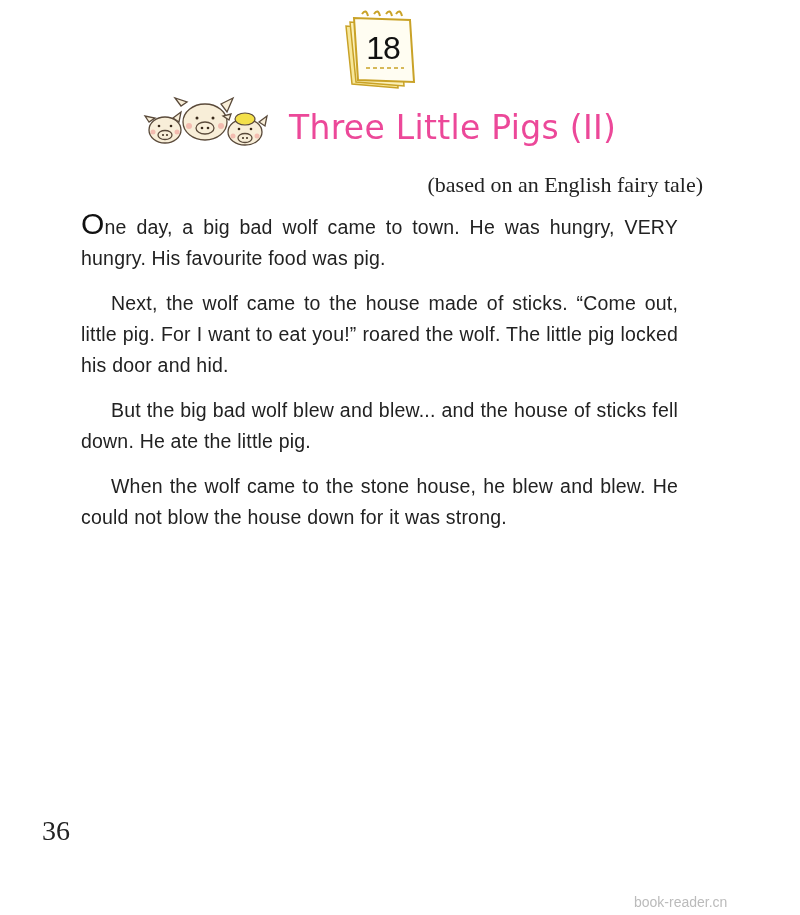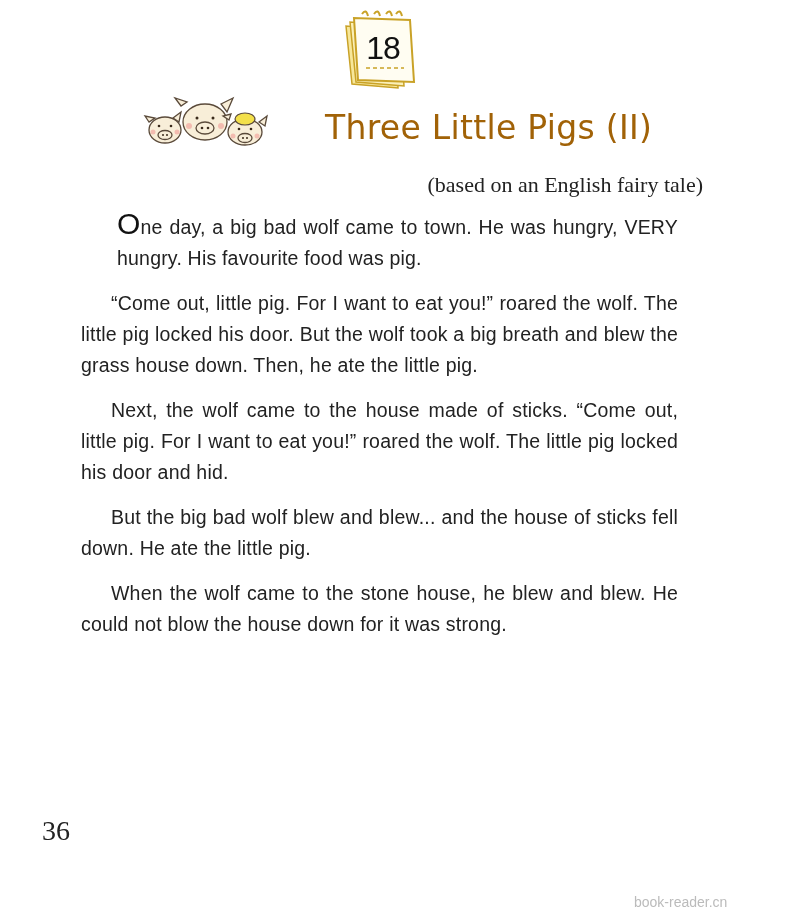--- a/index.html
+++ b/index.html
@@ -6,30 +6,30 @@
   body { width: 800px; height: 915px; position: relative; overflow: hidden; }
   .page { position: absolute; left: 0; top: 0; width: 800px; height: 915px; background: #fff; padding-left: 25px; }
 
   .calendar { position: absolute; left: 338px; top: 4px; width: 84px; height: 86px; }
   .cal-num { position: absolute; left: 20px; top: 26px; width: 50px; text-align: center;
     font-family: "Liberation Sans", sans-serif; font-size: 32px; color: #111; letter-spacing: -1px; }
 
   .pigs { position: absolute; left: 143px; top: 96px; width: 130px; height: 56px; }
 
   .title { position: absolute; left: 289px; top: 108px;
-    font-family: "DejaVu Sans", sans-serif; font-size: 33px; color: #a16207; letter-spacing: 0.3px; white-space: nowrap; margin-left: 36px; }
+    font-family: "DejaVu Sans", sans-serif; font-size: 33px; color: #ec4899; letter-spacing: 0.3px; white-space: nowrap; }
 
   .subtitle { position: absolute; right: 122px; top: 172px;
     font-family: "Liberation Serif", serif; font-size: 22px; color: #222; white-space: nowrap; text-align: center; }
 
   .body-text { position: absolute; left: 81px; top: 212px; width: 597px;
     font-family: "Liberation Sans", sans-serif; font-size: 19.5px; line-height: 31px; color: #222;
     text-align: justify; letter-spacing: 0.2px; }
   .body-text p { margin: 0 0 14px 0; text-indent: 30px; }
-  .body-text p.first { text-indent: 0; margin-left: 36px; }
+  .body-text p.first { text-indent: 0; }
   .dropcap { font-size: 30px; line-height: 20px; font-family: "Liberation Sans", sans-serif; color: #111; }
 
   .page-number { position: absolute; left: 42px; top: 815px;
     font-family: "Liberation Serif", serif; font-size: 28px; color: #222; }
 
   .watermark { position: absolute; left: 634px; top: 894px;
     font-family: "Liberation Sans", sans-serif; font-size: 14px; color: #bbb; }
 </style>
 </head>
 <body>
@@ -92,21 +92,20 @@
           <circle cx="114" cy="40" r="2.5"></circle>
       </g>
     </svg>
   </div>
 
   <div class="title">Three Little Pigs (II)</div>
   <div class="subtitle">(based on an English fairy tale)</div>
 
   <div class="body-text">
     <p class="first"><span class="dropcap">O</span><span>ne day, a big bad wolf came to town. He was hungry, VERY hungry. His favourite food was pig.</span></p>
-    <p>“Come out, little pig. For I want to eat you!” roared the wolf. The little pig locked his door. But the wolf took a big breath and blew the grass house down. Then, he ate the little pig.</p>
     <p>Next, the wolf came to the house made of sticks. “Come out, little pig. For I want to eat you!” roared the wolf. The little pig locked his door and hid.</p>
     <p>But the big bad wolf blew and blew... and the house of sticks fell down. He ate the little pig.</p>
     <p>When the wolf came to the stone house, he blew and blew. He could not blow the house down for it was strong.</p>
   </div>
 
   <div class="page-number">36</div>
   <div class="watermark">book-reader.cn</div>
 </div>
 
 </body></html>

